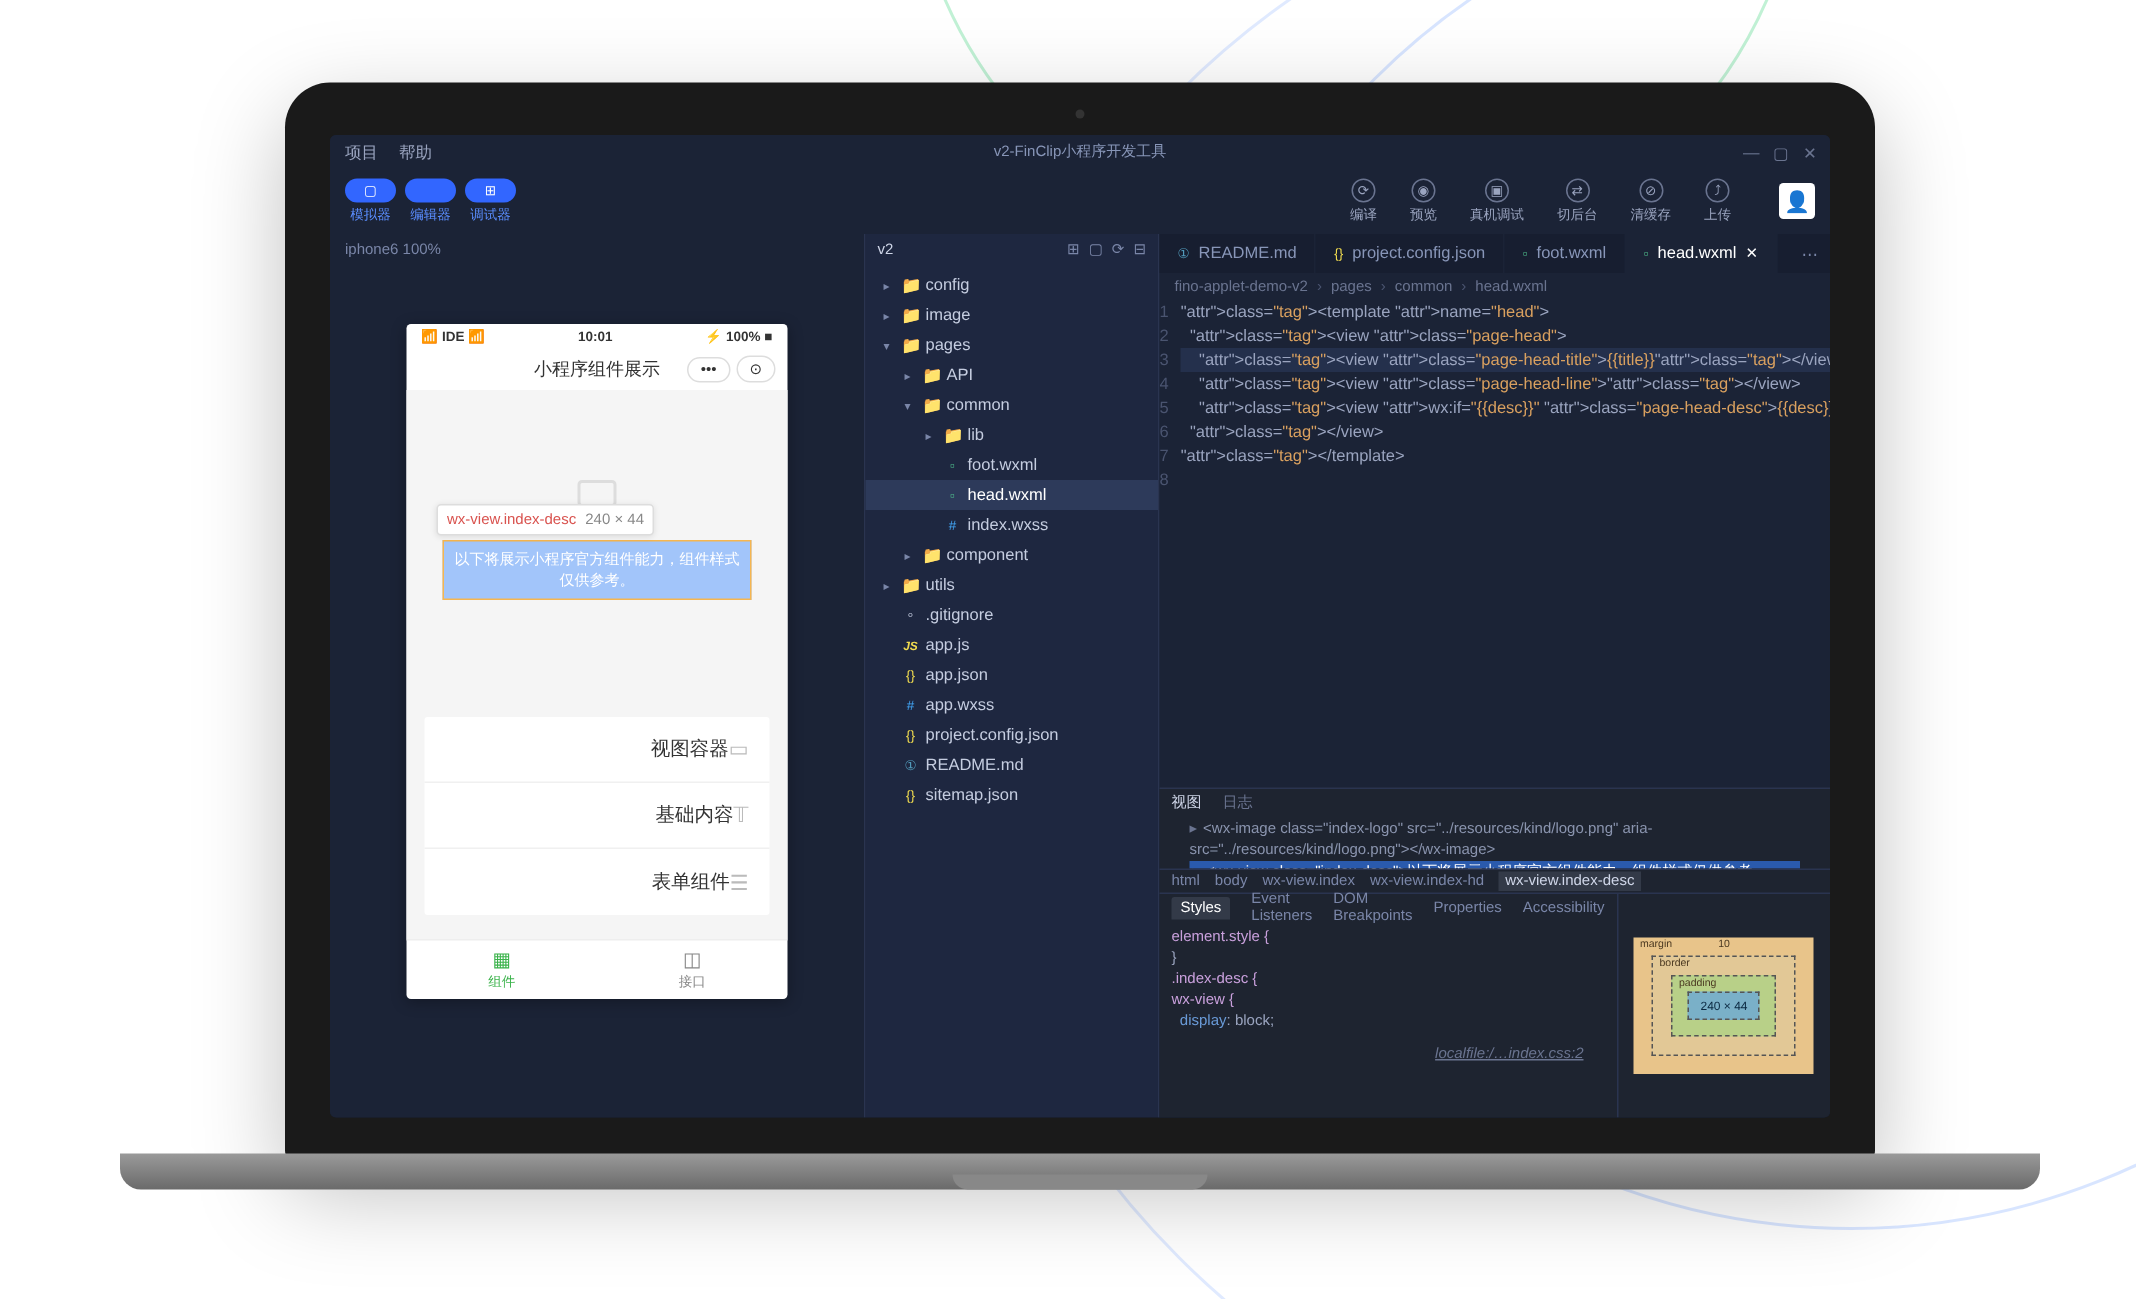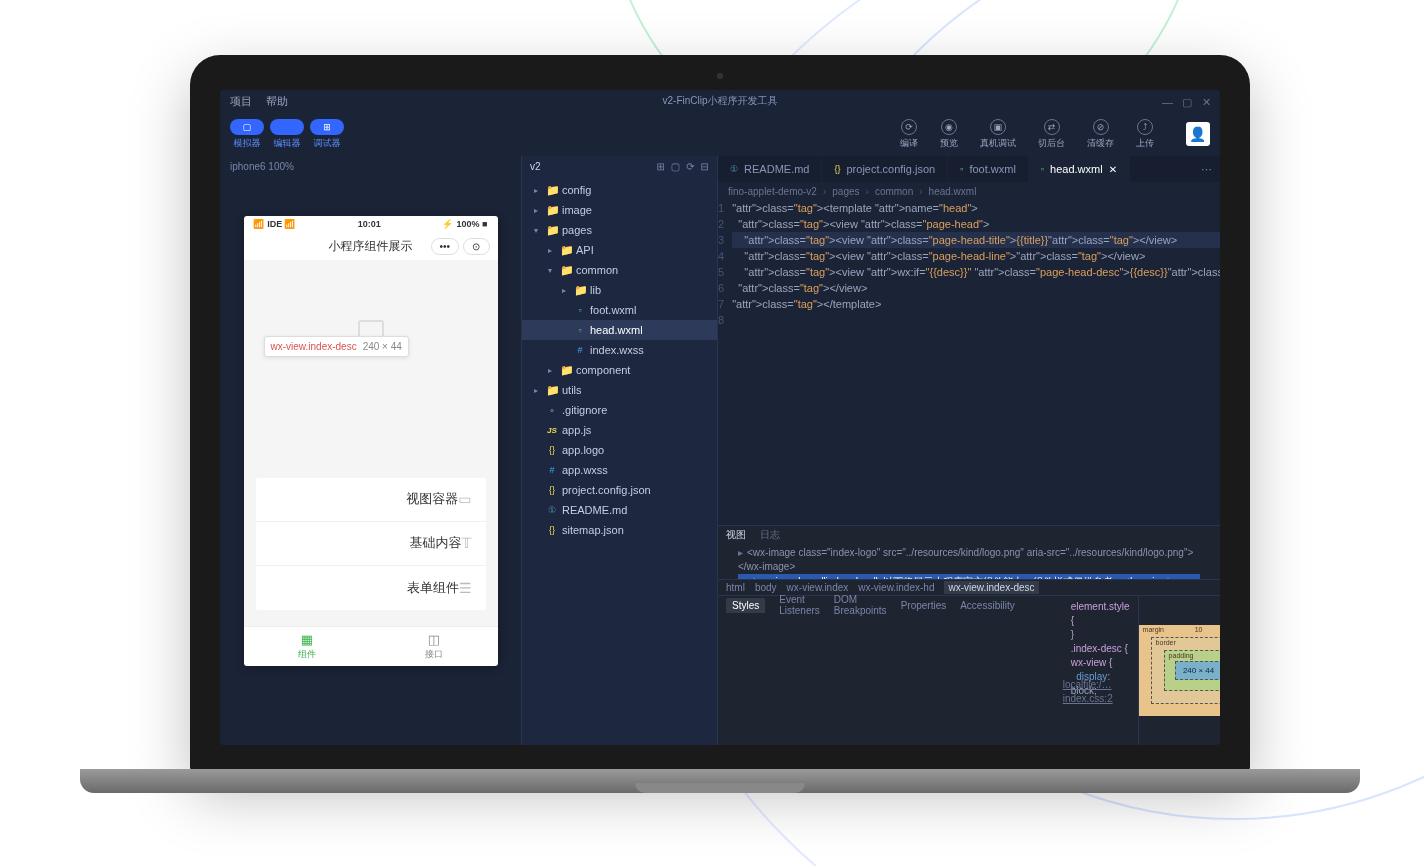--- a/index.html
+++ b/index.html
@@ -33,21 +33,21 @@
 .mode-btns { display: flex; gap: 6px; }
 .mode-btn { display: flex; flex-direction: column; align-items: center; gap: 2px; font-size: 9px; color: #5a8dff; }
 .mode-btn .pill { width: 34px; height: 16px; background: #3266ff; border-radius: 8px; display: flex; align-items: center; justify-content: center; color: #fff; font-size: 9px; }
 .toolbar-right { margin-left: auto; display: flex; gap: 22px; align-items: center; }
 .tool-action { display: flex; flex-direction: column; align-items: center; gap: 2px; font-size: 9px; color: #9aa4bf; }
 .tool-action .ico { width: 16px; height: 16px; border: 1px solid #6a7490; border-radius: 50%; display: flex; align-items: center; justify-content: center; font-size: 9px; }
 .avatar { width: 24px; height: 24px; background: #fff; border-radius: 3px; display: flex; align-items: center; justify-content: center; font-size: 14px; margin-left: 10px; }
 
 
 .main { flex: 1; display: flex; min-height: 0; }
-.col-sim { width: 302px; background: #1b2336; display: flex; flex-direction: column; border-right: 1px solid #2a3450; }
+.col-sim { width: 357px; background: #1b2336; display: flex; flex-direction: column; border-right: 1px solid #2a3450; }
 .col-tree { width: 196px; background: #1e2740; display: flex; flex-direction: column; border-right: 1px solid #2a3450; }
 .col-editor { flex: 1; background: #1b2336; display: flex; flex-direction: column; min-width: 0; }
 
 
 .sim-head { height: 20px; padding: 0 10px; display: flex; align-items: center; font-size: 10px; color: #7a86a8; }
 .sim-wrap { flex: 1; display: flex; align-items: flex-start; justify-content: center; padding-top: 40px; }
 .phone { width: 254px; height: 450px; background: #fff; border-radius: 3px; color: #333; display: flex; flex-direction: column; box-shadow: 0 2px 10px rgba(0,0,0,0.3); }
 .phone-status { height: 18px; display: flex; align-items: center; justify-content: space-between; padding: 0 10px; font-size: 9px; font-weight: 600; }
 .phone-nav { height: 30px; display: flex; align-items: center; justify-content: center; font-size: 12px; font-weight: 500; position: relative; }
 .phone-nav-right { position: absolute; right: 8px; display: flex; gap: 4px; align-items: center; }
@@ -100,28 +100,28 @@
 
 .dev-panel { height: 220px; background: #1e2430; border-top: 1px solid #2a3450; display: flex; flex-direction: column; font-size: 10px; }
 .dev-top-tabs { height: 18px; display: flex; align-items: center; gap: 14px; padding: 0 8px; color: #6a7490; }
 .dev-top-tabs .on { color: #cfd6e8; }
 .dev-html { flex: 1; padding: 2px 20px; font-family: Menlo, monospace; color: #8a94ae; line-height: 14px; overflow: hidden; }
 .dev-html .arr2 { color: #6a7490; margin-right: 4px; }
 .dev-html .hl-line { background: #2a5aad; color: #fff; padding: 1px 2px; }
 .dev-crumb { height: 16px; padding: 0 8px; display: flex; align-items: center; gap: 10px; color: #7a86a8; border-top: 1px solid #2a3450; }
 .dev-crumb .on2 { background: #333a48; padding: 1px 4px; color: #cfd6e8; }
 .dev-bottom { height: 150px; display: flex; border-top: 1px solid #2a3450; }
-.dev-styles { flex: 1; display: flex; flex-direction: row; gap: 40px; }
+.dev-styles { flex: 1; display: flex; flex-direction: column; }
 .dev-style-tabs { height: 18px; display: flex; align-items: center; gap: 14px; padding: 0 8px; color: #7a86a8; }
 .dev-style-tabs .on { background: #333a48; padding: 2px 6px; color: #fff; border-radius: 2px 2px 0 0; }
 .dev-filter { height: 18px; display: flex; align-items: center; padding: 0 8px; color: #666e84; border-bottom: 1px solid #2a3450; }
 .dev-filter .hov { margin-left: auto; display: flex; gap: 6px; }
 .dev-css { flex: 1; padding: 4px 8px; font-family: Menlo, monospace; color: #9aa4bf; line-height: 14px; position: relative; }
 .dev-css .sel2 { color: #c9a0dc; } .dev-css .prop { color: #6a9bd8; } .dev-css .val { color: #9aa4bf; }
-.dev-css .src2 { position: absolute; right: 10px; top: 82px; color: #6a7490; text-decoration: underline; }
+.dev-css .src2 { position: absolute; right: 22px; top: 82px; color: #6a7490; text-decoration: underline; font-style: italic; }
 .dev-box { width: 150px; display: flex; align-items: center; justify-content: center; border-left: 1px solid #2a3450; }
 .box-model { width: 120px; font-size: 8px; text-align: center; }
 .bm-margin { background: #e8c48a; padding: 12px; position: relative; }
 .bm-border { background: #e2c896; padding: 12px; position: relative; border: 1px dashed #555; }
 .bm-padding { background: #b8d088; padding: 10px; position: relative; border: 1px dashed #555; }
 .bm-content { background: #7ab0c8; padding: 4px; color: #0a2840; border: 1px dashed #555; }
 .bm-label { position: absolute; left: 4px; top: 1px; font-size: 7px; color: #4a3820; }
 .bm-val { position: absolute; font-size: 7px; color: #4a3820; }
 .bm-margin .bm-val.t { top: 1px; left: 50%; transform: translateX(-50%); }
 </style>
@@ -213,20 +213,21 @@
                 <span class="capsule">•••</span>
                 <span class="capsule">⊙</span>
               </div>
             </div>
             <div class="phone-body">
               <div class="icon-placeholder"></div>
               <div class="inspect-tip">
                 <span class="sel">wx-view.index-desc</span>
                 <span class="dim">240 × 44</span>
               </div>
+              <div class="highlight-box">以下将展示小程序官方组件能力，组件样式仅供参考。</div>
               <div class="list-card" id="sim-list">
                   <div class="list-row">
                     <span>视图容器</span>
                     <span class="ri">▭</span>
                   </div>
                   <div class="list-row">
                     <span>基础内容</span>
                     <span class="ri">𝕋</span>
                   </div>
                   <div class="list-row">
@@ -321,21 +322,21 @@
               <span>.gitignore</span>
             </div>
             <div class="tree-row ind1 ">
               <span class="arr"></span>
               <span class="fico js-ico">JS</span>
               <span>app.js</span>
             </div>
             <div class="tree-row ind1 ">
               <span class="arr"></span>
               <span class="fico json-ico">{}</span>
-              <span>app.logo</span>
+              <span>app.json</span>
             </div>
             <div class="tree-row ind1 ">
               <span class="arr"></span>
               <span class="fico wxss-ico">#</span>
               <span>app.wxss</span>
             </div>
             <div class="tree-row ind1 ">
               <span class="arr"></span>
               <span class="fico json-ico">{}</span>
               <span>project.config.json</span>

